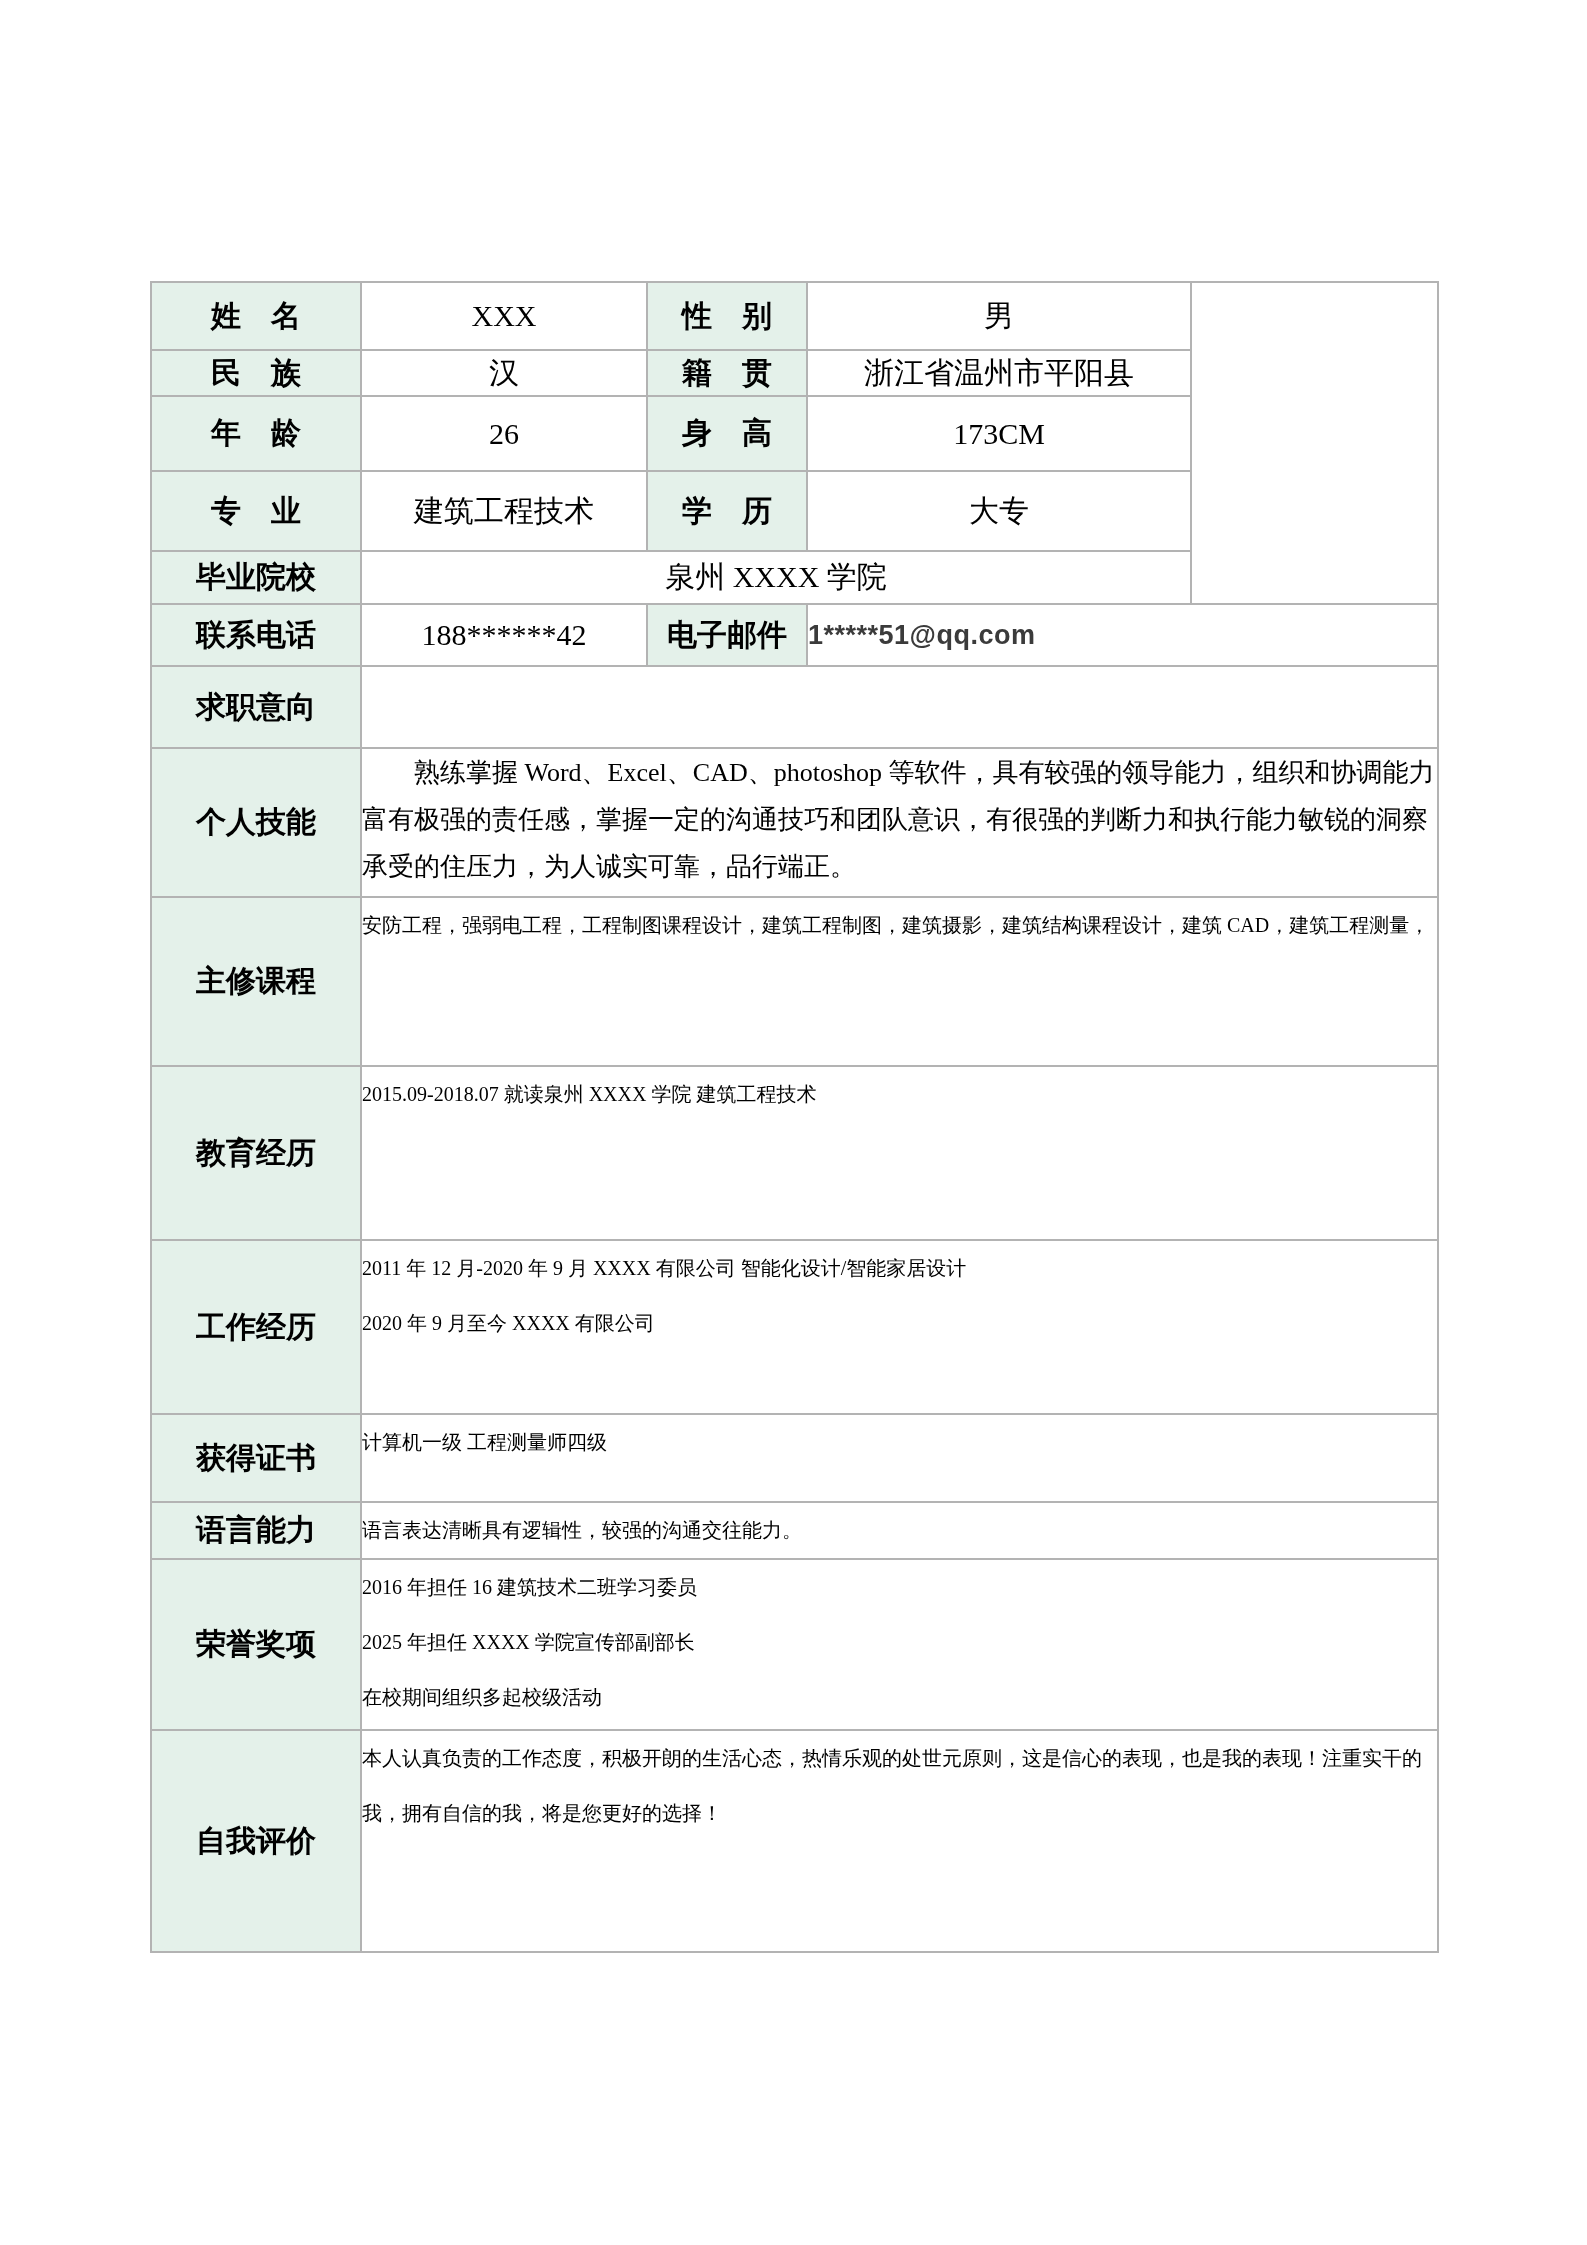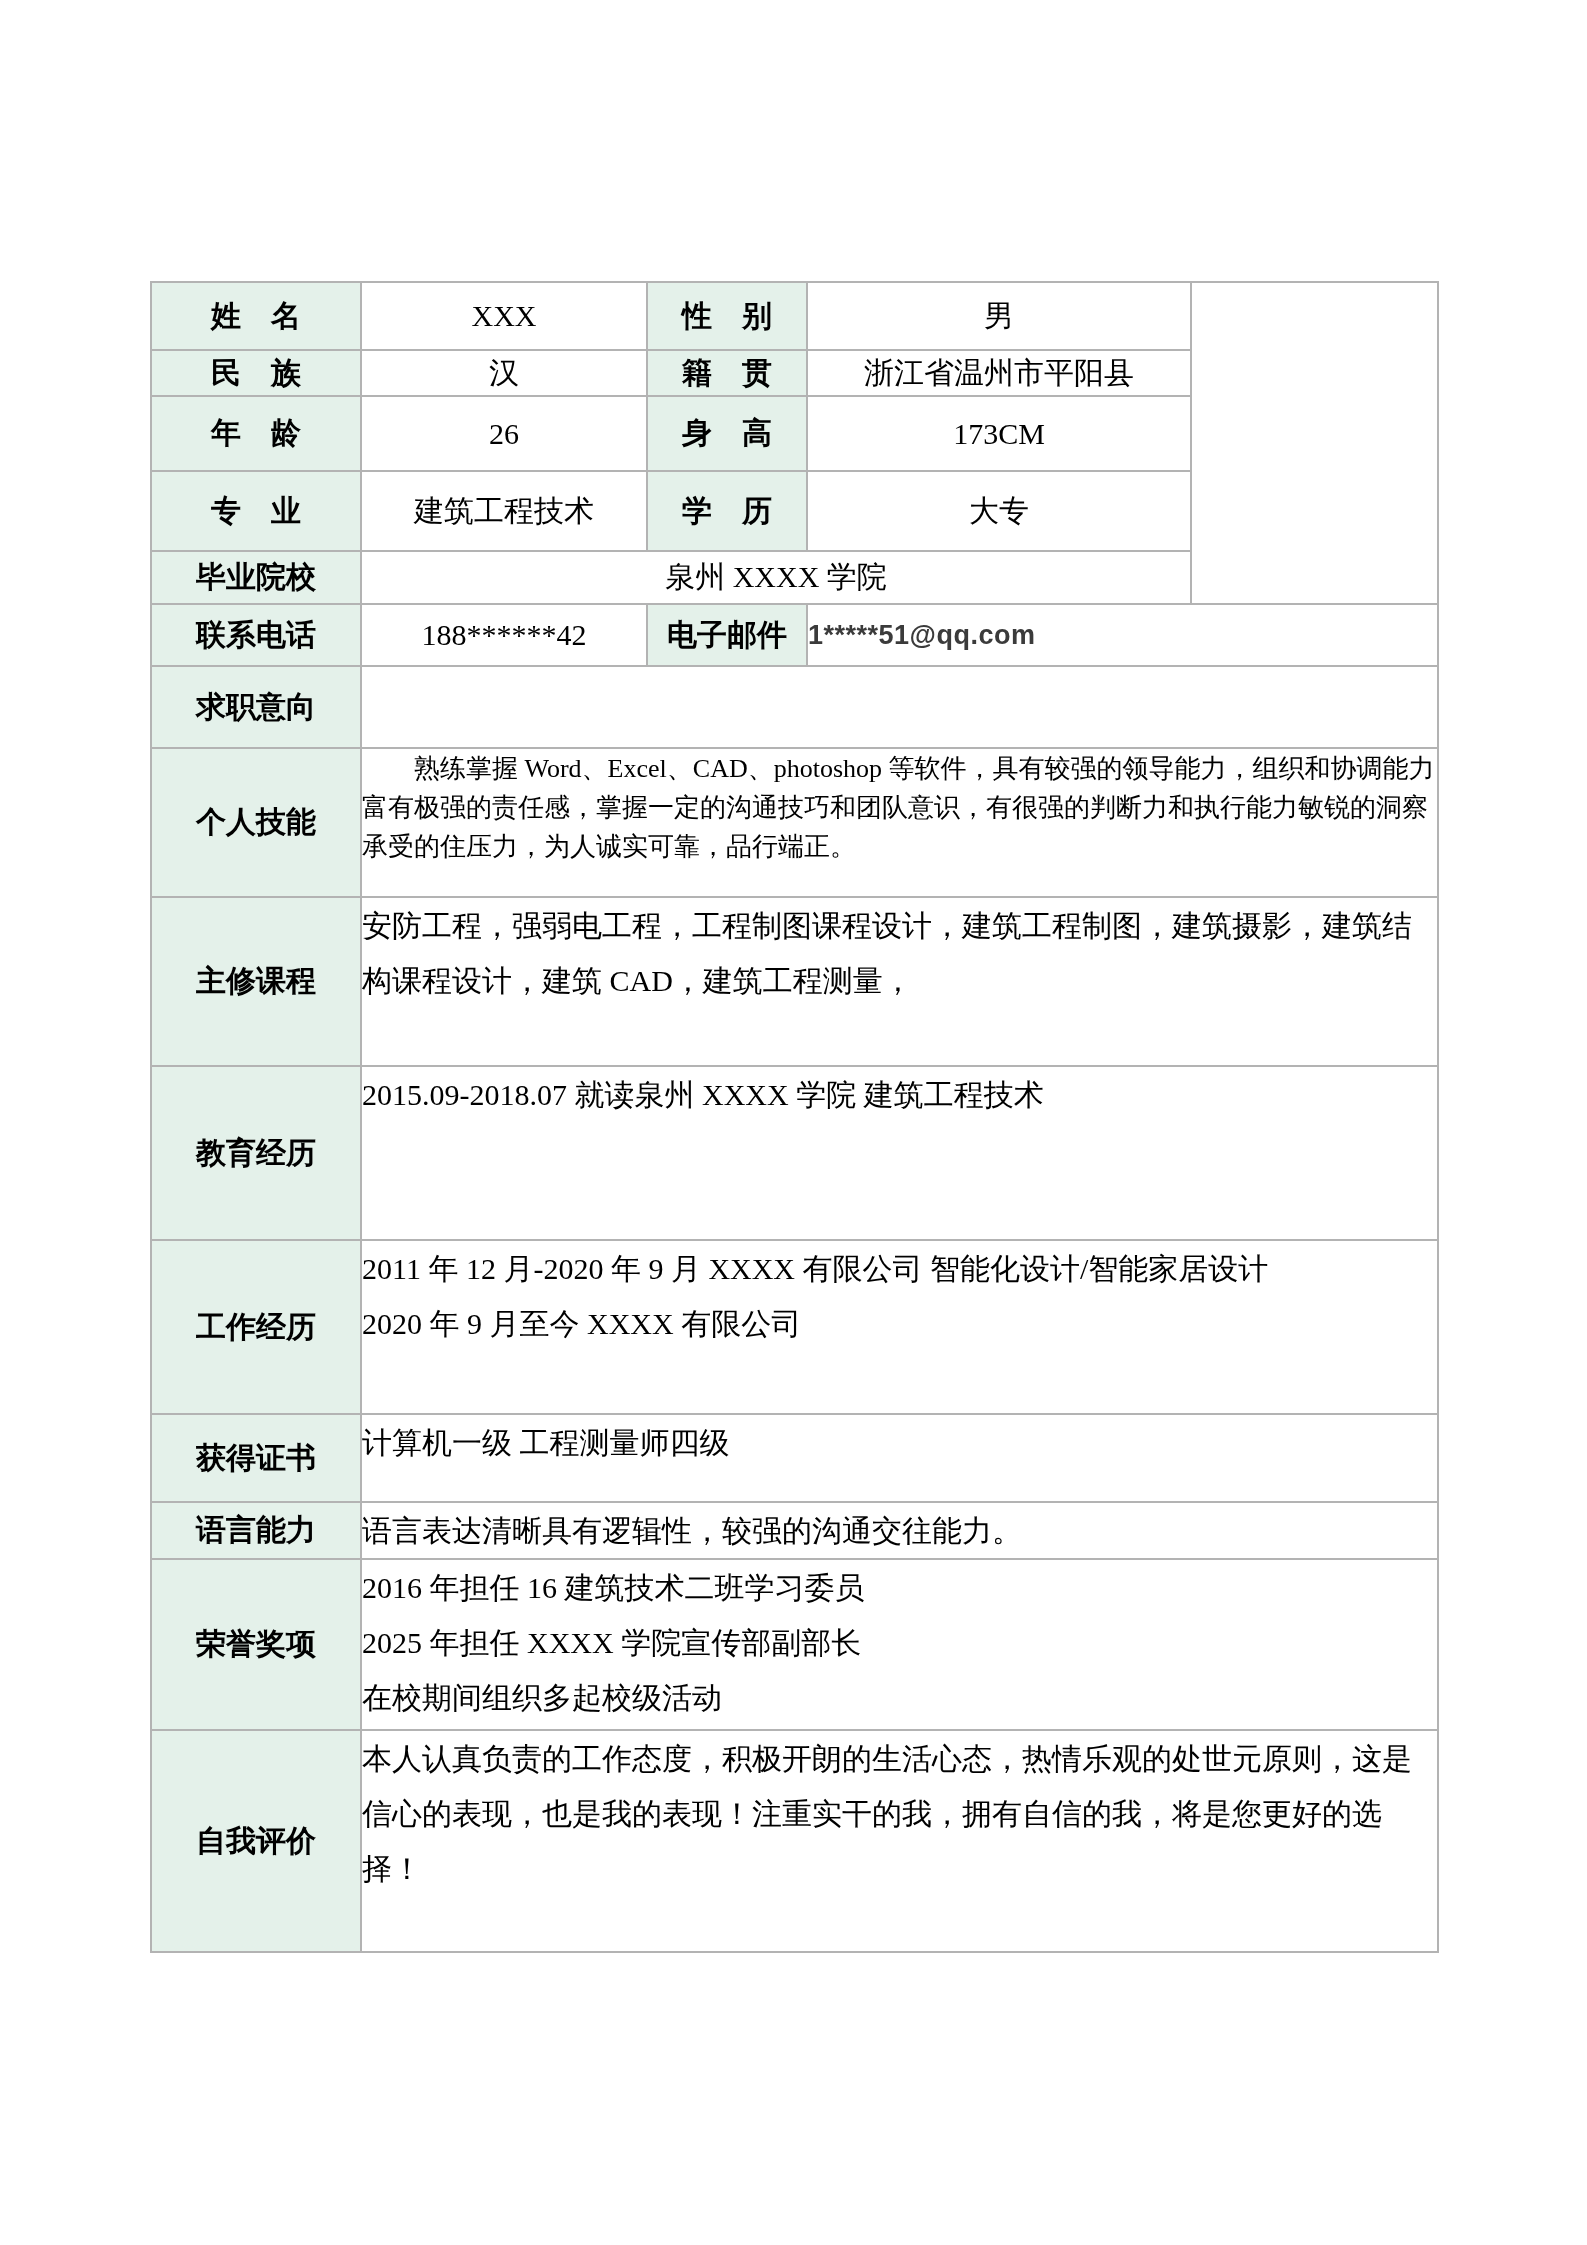--- a/index.html
+++ b/index.html
@@ -38,32 +38,32 @@
     font-size:30px;
     text-align:center;
     vertical-align:middle;
   }
   td.val {
     font-size:30px;
     text-align:center;
     vertical-align:middle;
   }
   td.content {
-    font-size:30px;
+    font-size:20px;
     text-align:left;
     vertical-align:top;
     padding:4px 12px 4px 10px;
     line-height:55px;
   }
   td.content.vmid { vertical-align:middle; padding-top:0; padding-bottom:0; }
   td.content .para { margin:0; }
   .para.indent { text-indent:2em; }
   td.skills-cell {
     font-size:26px;
-    line-height:39px;
+    line-height:47px;
     padding:6px 12px 4px 10px;
   }
   td.email-cell {
     font-family:"Liberation Sans","DejaVu Sans",sans-serif;
     font-weight:bold;
     font-size:27px;
     color:var(--email-color,#3b3b3b);
     text-align:left;
     vertical-align:middle;
     padding-left:12px;

